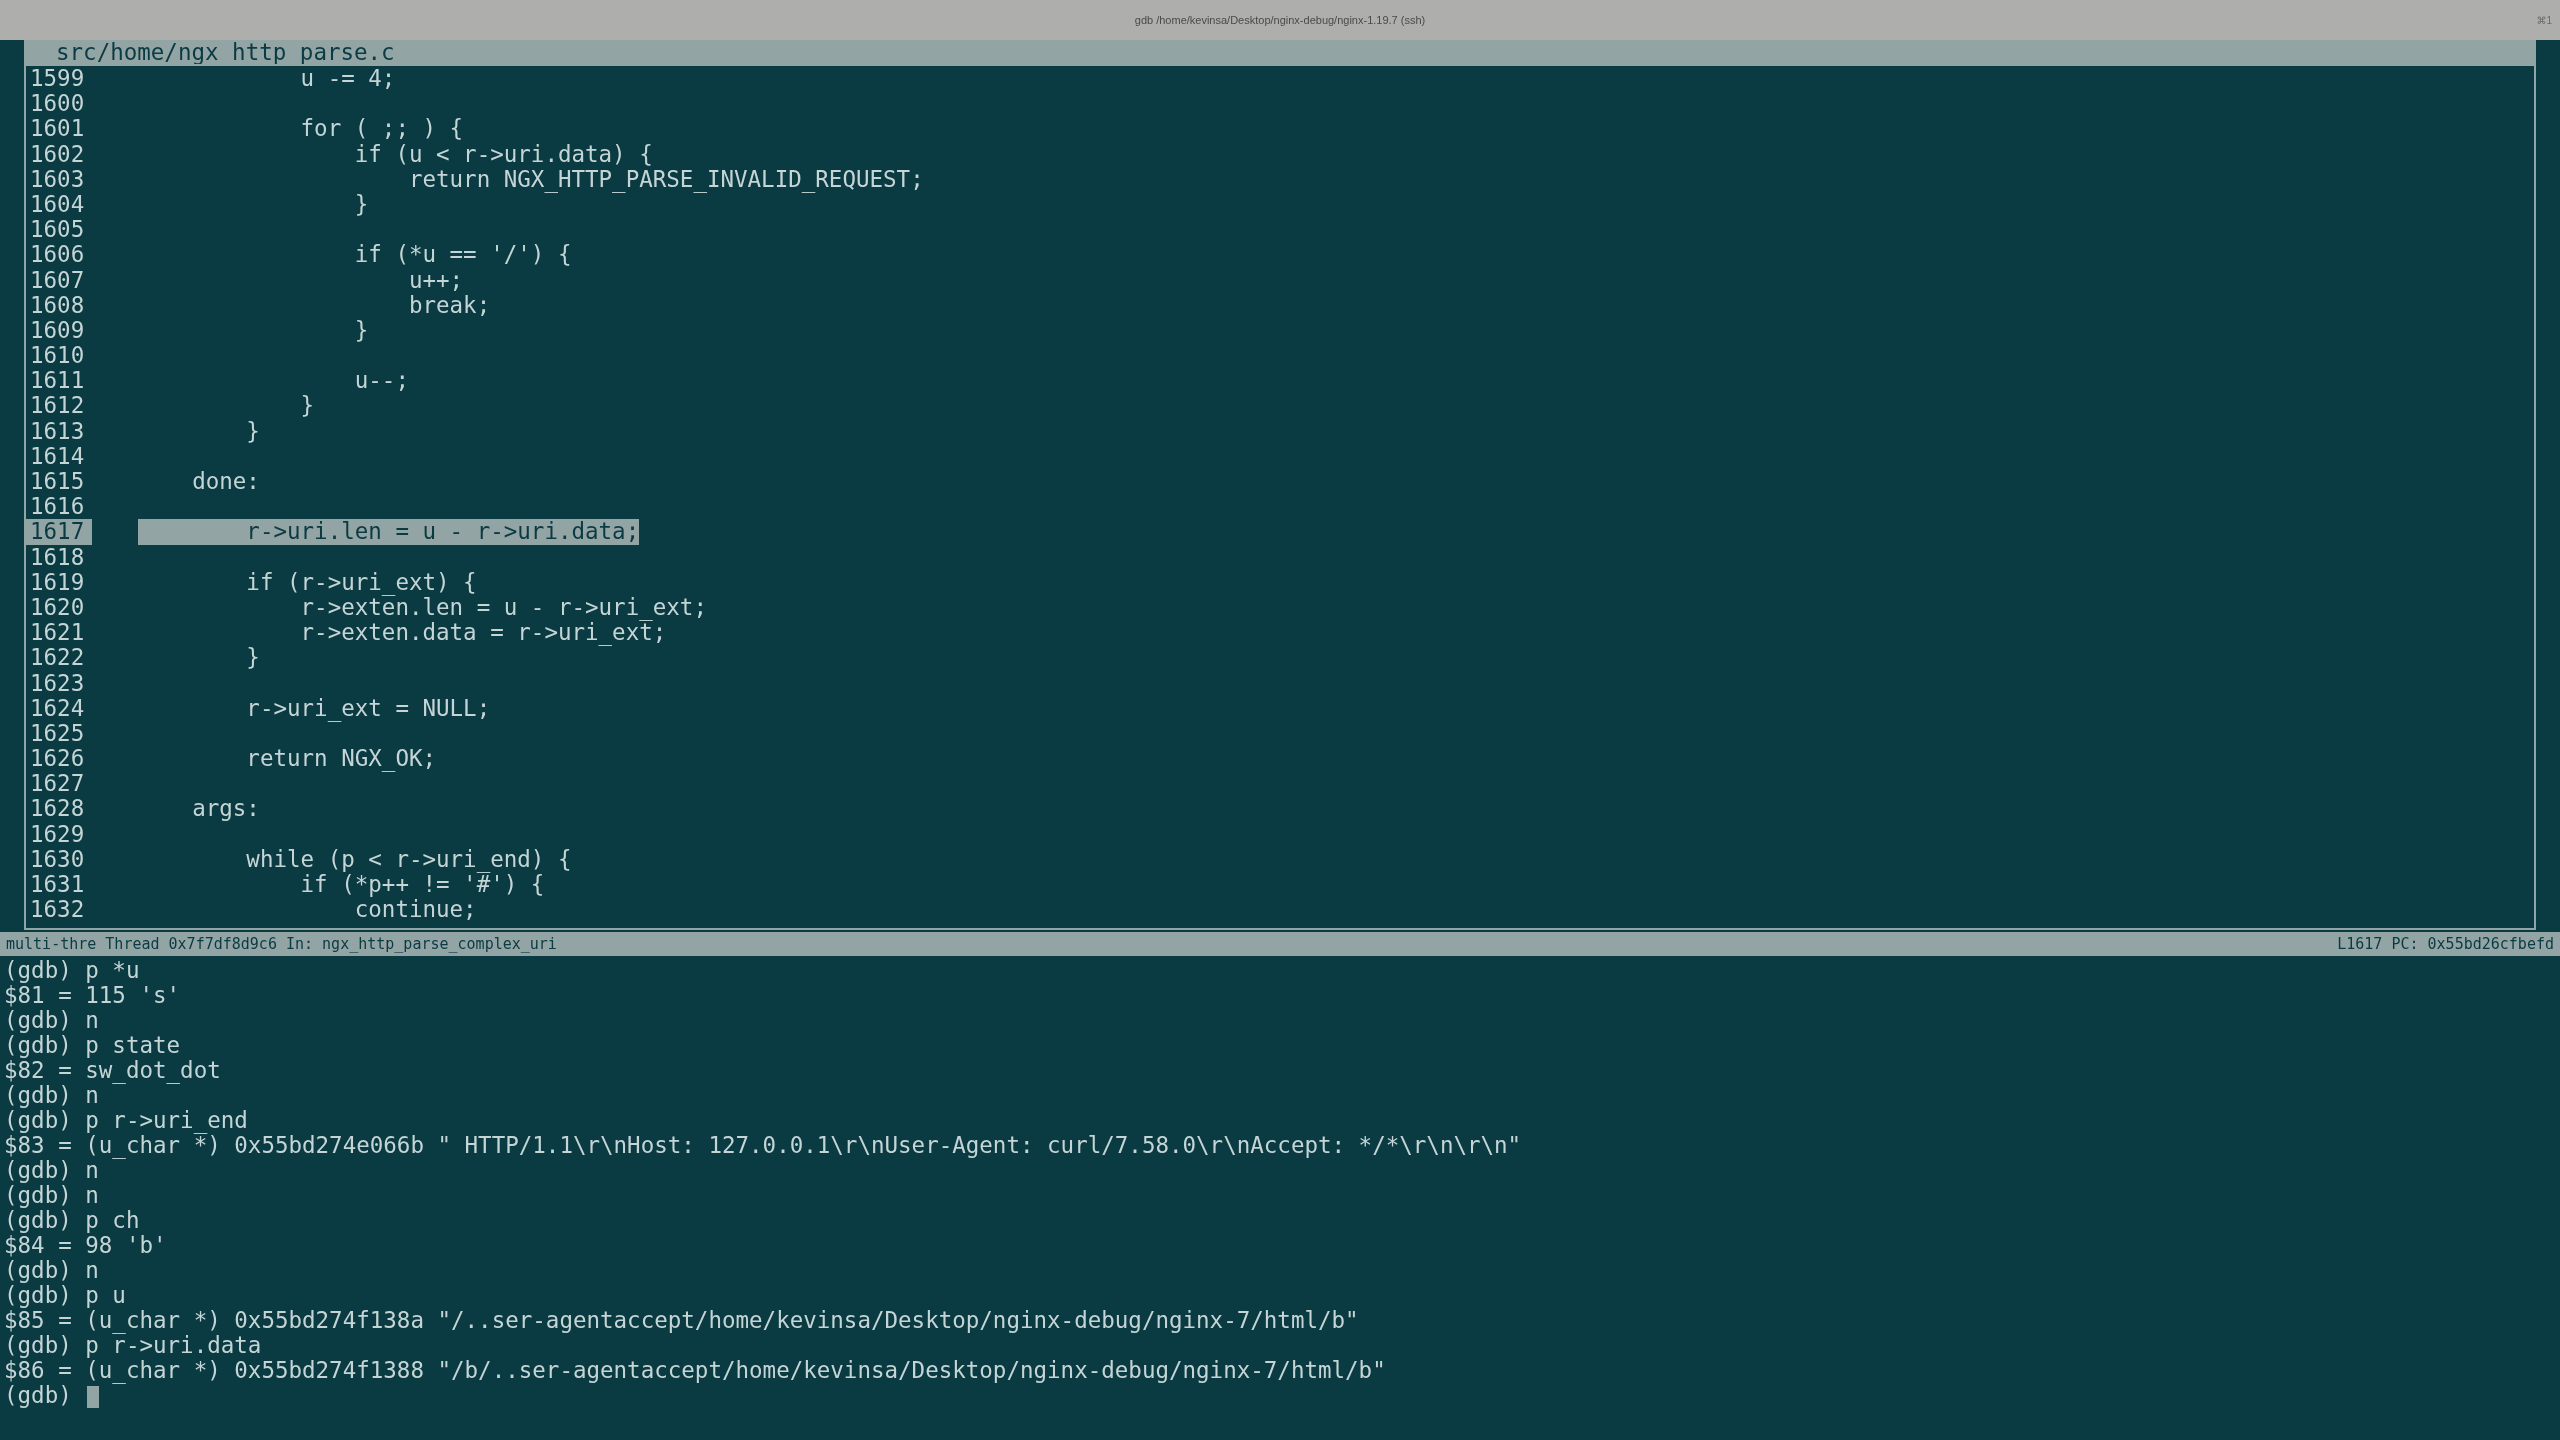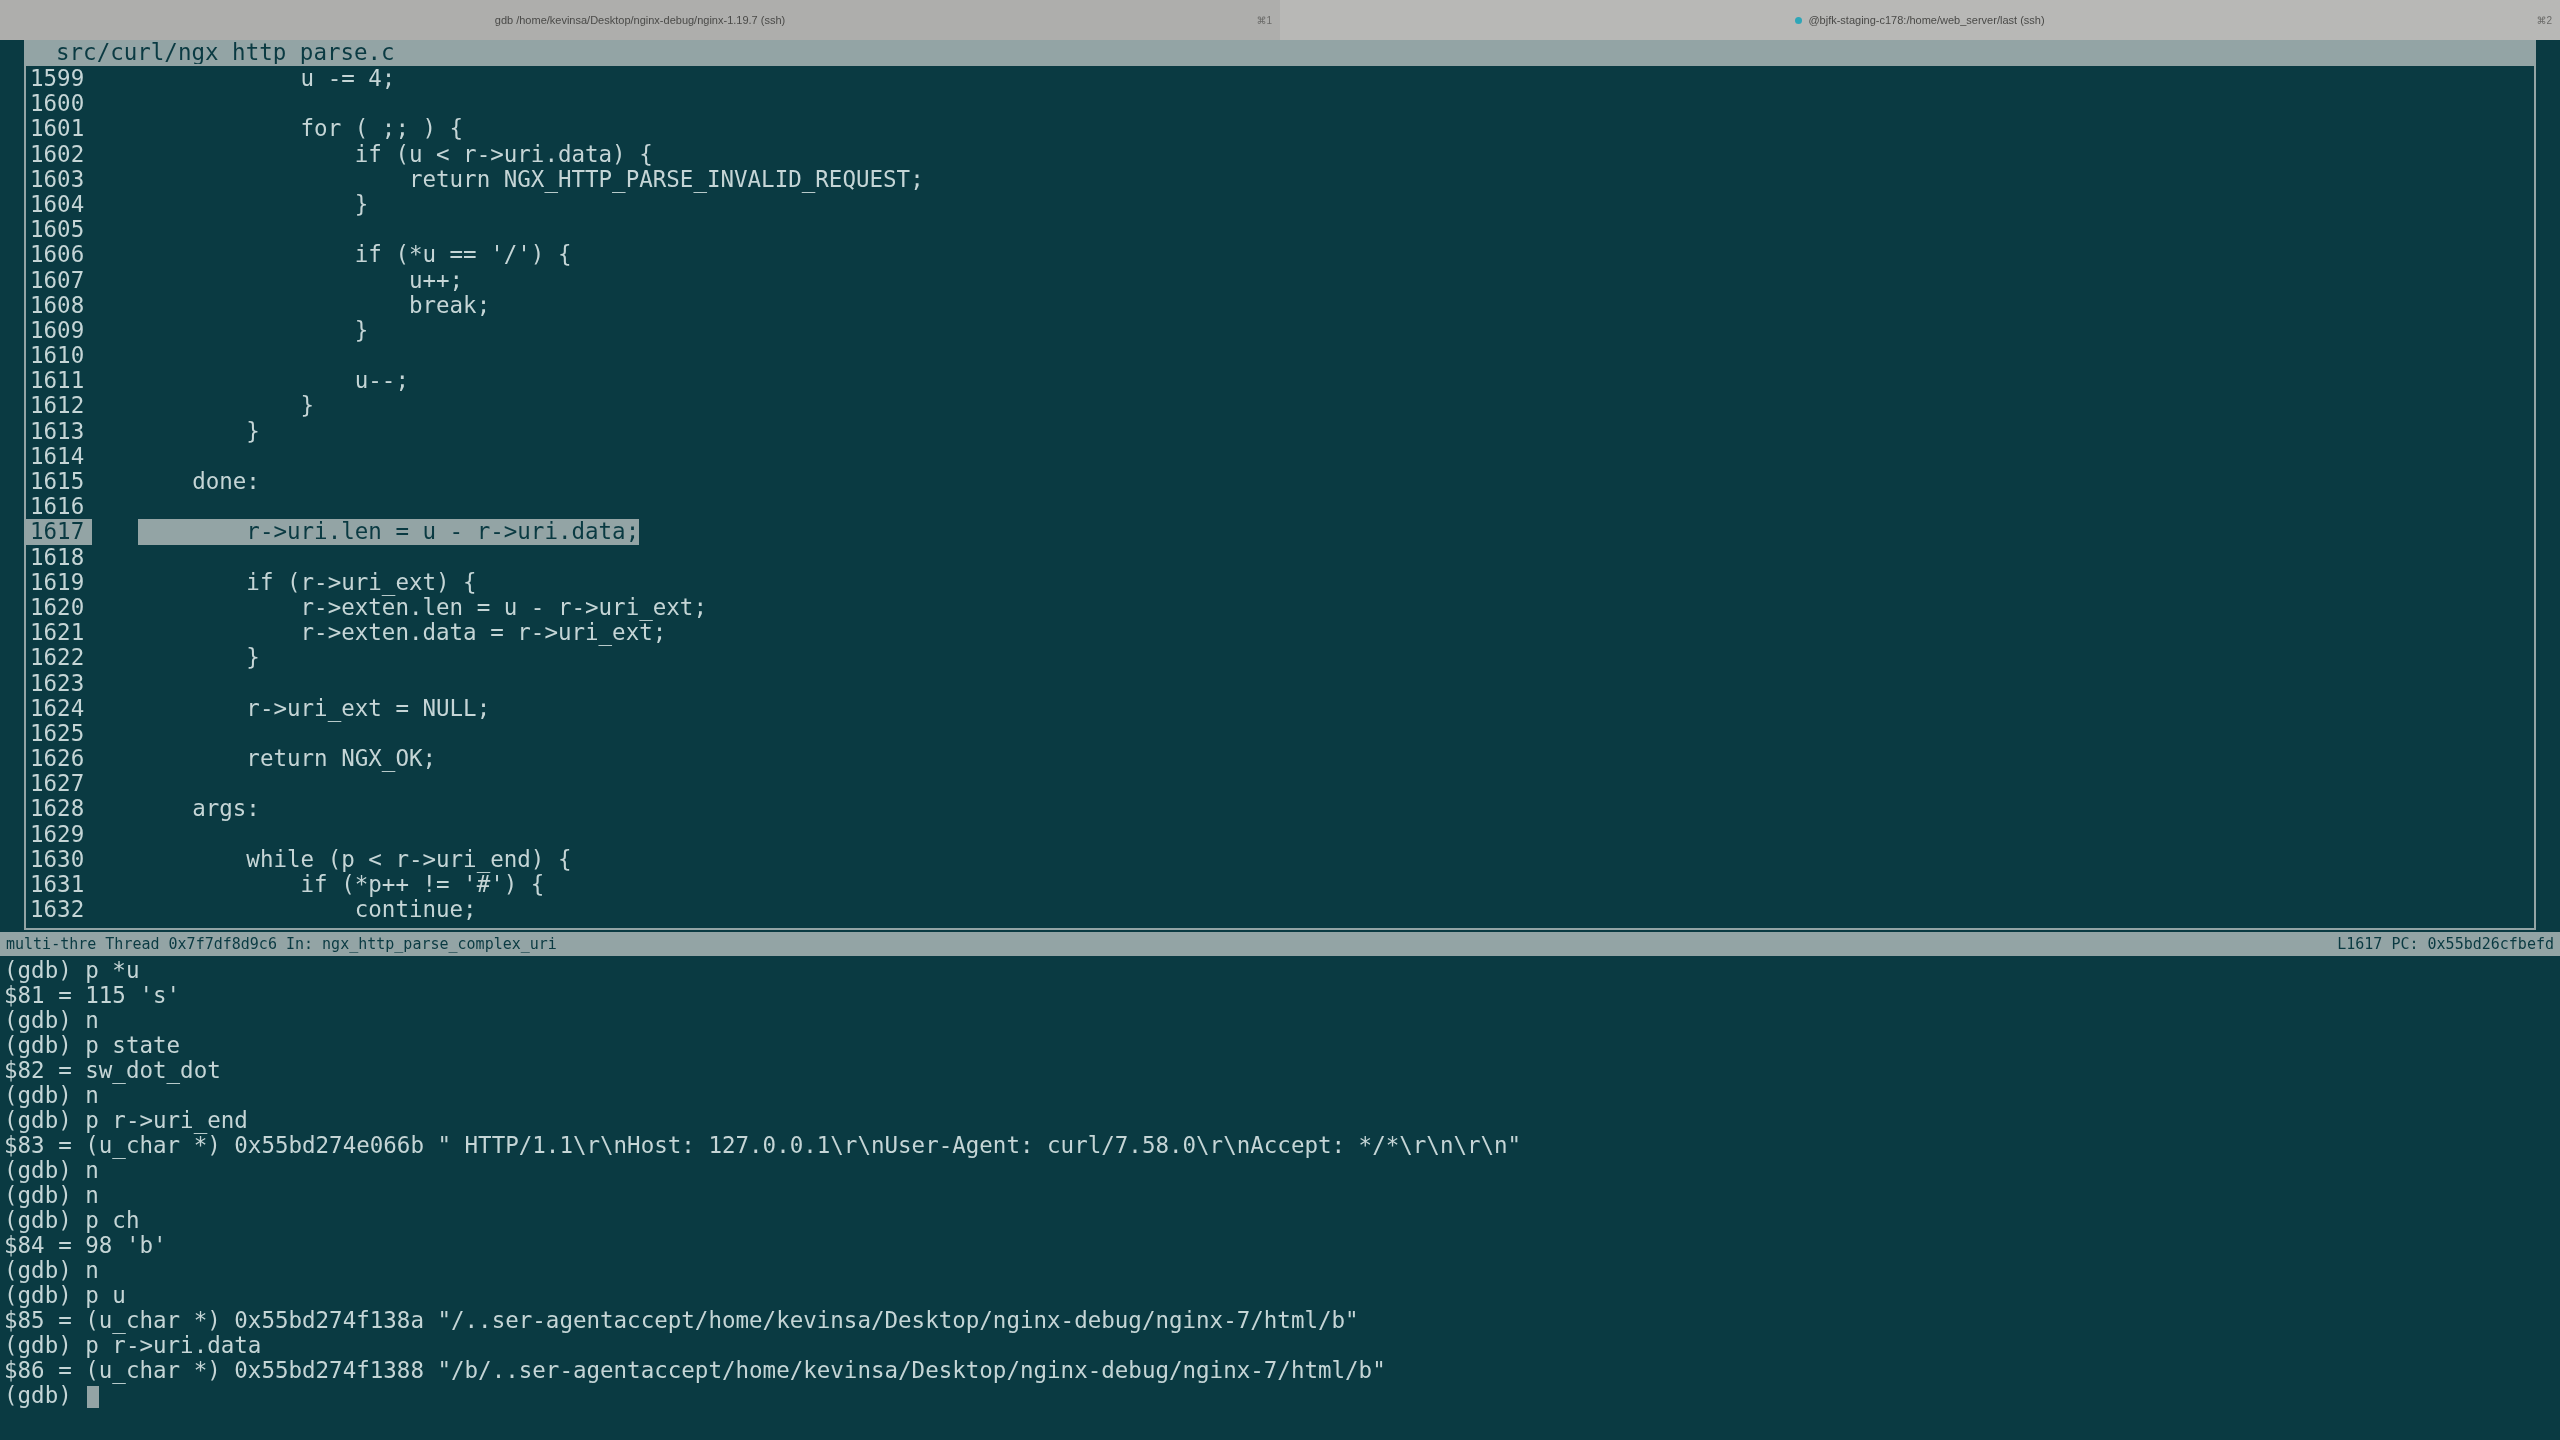--- a/index.html
+++ b/index.html
@@ -141,32 +141,27 @@
   }
 </style>
 </head>
 <body>
 
 <div class="titlebar">
   <div class="tab active">
     <span>gdb  /home/kevinsa/Desktop/nginx-debug/nginx-1.19.7 (ssh)</span>
     <span class="hot">⌘1</span>
   </div>
-  <div class="tab">
-    <span class="dot"></span>
-    <span>@bjfk-staging-c178:/home/web_server/last (ssh)</span>
-    <span class="hot">⌘2</span>
-  </div>
 </div>
 
 <div class="container">
 
   <div class="src-pane">
     <div class="src-header">
-      <span>src/curl/ngx_http_parse.c</span>
+      <span>src/home/ngx_http_parse.c</span>
     </div>
     <div class="code-wrap">
       <div class="code" id="code"><div class="row"><span class="lineno">1599</span><span class="code-text">            u -= 4;</span></div><div class="row"><span class="lineno">1600</span><span class="code-text"></span></div><div class="row"><span class="lineno">1601</span><span class="code-text">            for ( ;; ) {</span></div><div class="row"><span class="lineno">1602</span><span class="code-text">                if (u &lt; r-&gt;uri.data) {</span></div><div class="row"><span class="lineno">1603</span><span class="code-text">                    return NGX_HTTP_PARSE_INVALID_REQUEST;</span></div><div class="row"><span class="lineno">1604</span><span class="code-text">                }</span></div><div class="row"><span class="lineno">1605</span><span class="code-text"></span></div><div class="row"><span class="lineno">1606</span><span class="code-text">                if (*u == '/') {</span></div><div class="row"><span class="lineno">1607</span><span class="code-text">                    u++;</span></div><div class="row"><span class="lineno">1608</span><span class="code-text">                    break;</span></div><div class="row"><span class="lineno">1609</span><span class="code-text">                }</span></div><div class="row"><span class="lineno">1610</span><span class="code-text"></span></div><div class="row"><span class="lineno">1611</span><span class="code-text">                u--;</span></div><div class="row"><span class="lineno">1612</span><span class="code-text">            }</span></div><div class="row"><span class="lineno">1613</span><span class="code-text">        }</span></div><div class="row"><span class="lineno">1614</span><span class="code-text"></span></div><div class="row"><span class="lineno">1615</span><span class="code-text">    done:</span></div><div class="row"><span class="lineno">1616</span><span class="code-text"></span></div><div class="row current"><span class="gutter">&gt;</span><span class="lineno">1617</span><span class="code-text"><span class="hl">        r-&gt;uri.len = u - r-&gt;uri.data;</span></span></div><div class="row"><span class="lineno">1618</span><span class="code-text"></span></div><div class="row"><span class="lineno">1619</span><span class="code-text">        if (r-&gt;uri_ext) {</span></div><div class="row"><span class="lineno">1620</span><span class="code-text">            r-&gt;exten.len = u - r-&gt;uri_ext;</span></div><div class="row"><span class="lineno">1621</span><span class="code-text">            r-&gt;exten.data = r-&gt;uri_ext;</span></div><div class="row"><span class="lineno">1622</span><span class="code-text">        }</span></div><div class="row"><span class="lineno">1623</span><span class="code-text"></span></div><div class="row"><span class="lineno">1624</span><span class="code-text">        r-&gt;uri_ext = NULL;</span></div><div class="row"><span class="lineno">1625</span><span class="code-text"></span></div><div class="row"><span class="lineno">1626</span><span class="code-text">        return NGX_OK;</span></div><div class="row"><span class="lineno">1627</span><span class="code-text"></span></div><div class="row"><span class="lineno">1628</span><span class="code-text">    args:</span></div><div class="row"><span class="lineno">1629</span><span class="code-text"></span></div><div class="row"><span class="lineno">1630</span><span class="code-text">        while (p &lt; r-&gt;uri_end) {</span></div><div class="row"><span class="lineno">1631</span><span class="code-text">            if (*p++ != '#') {</span></div><div class="row"><span class="lineno">1632</span><span class="code-text">                continue;</span></div></div>
     </div>
   </div>
 
   <div class="status-bar">
     <span>multi-thre Thread 0x7f7df8d9c6 In: ngx_http_parse_complex_uri</span>
     <span>L1617 PC: 0x55bd26cfbefd</span>
   </div>

